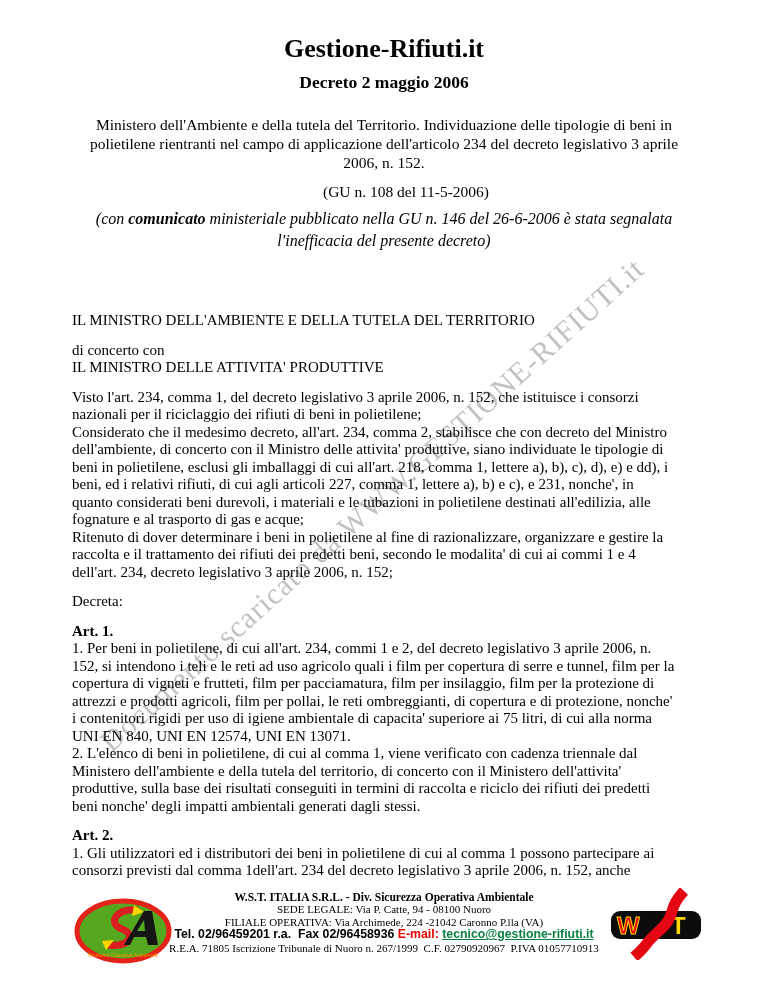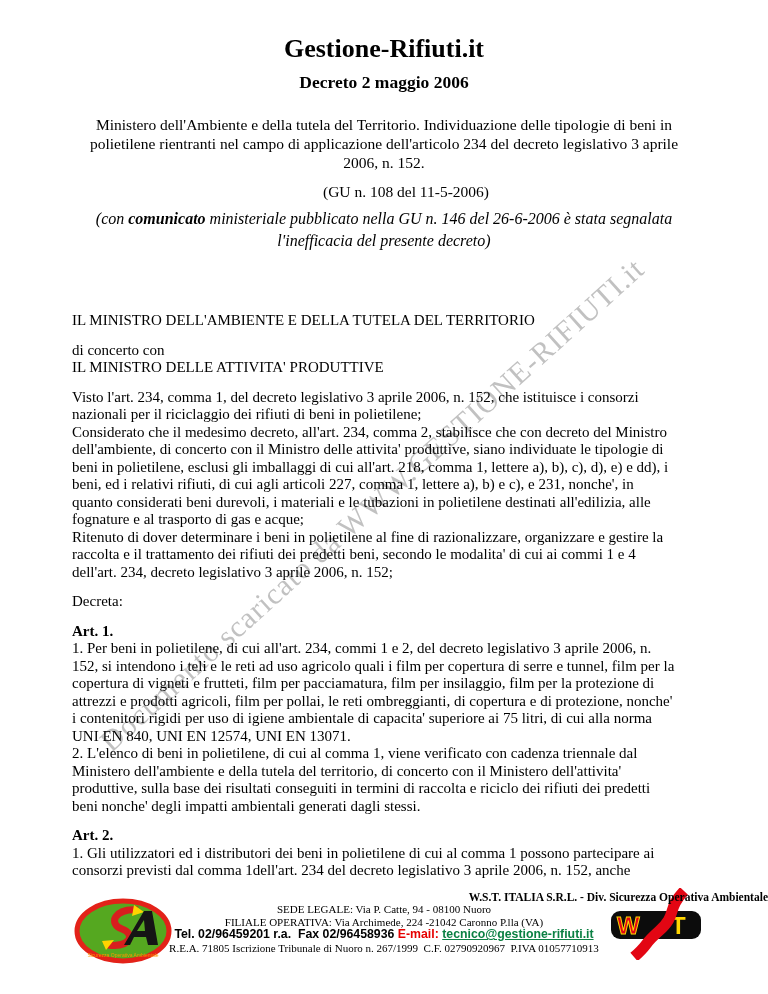--- a/index.html
+++ b/index.html
@@ -27,21 +27,21 @@
     left:72px; top:312px; width:682px; font-size:15px; line-height:17.5px; z-index:2;
   }
   .main p { margin:0 0 12px 0; white-space:pre-line; }
   .main p.art-head { font-weight:bold; margin:0; }
   .main p.art-body { margin:0 0 12px 0; }
   .main p.last { margin:0; }
 
   .footer-text {
     top:891px; font-size:11px; line-height:12.4px; z-index:2;
   }
-  .footer-text .company { font-size:11.5px; font-weight:bold;text-align:right; }
+  .footer-text .company { font-size:11.5px; font-weight:bold; }
   .footer-text .telline {
     font-family:"Liberation Sans", sans-serif; font-weight:bold; font-size:12.3px;
     line-height:13.5px;
   }
   .pre { white-space:pre; }
   .email-label { color:#e60000; }
   .email-link  { color:#0b8043; text-decoration:underline; cursor:pointer; }
 
   .sa-logo  { left:74px;  top:898px; width:98px;  height:68px; }
   .wst-logo { left:604px; top:888px; width:104px; height:72px; }

